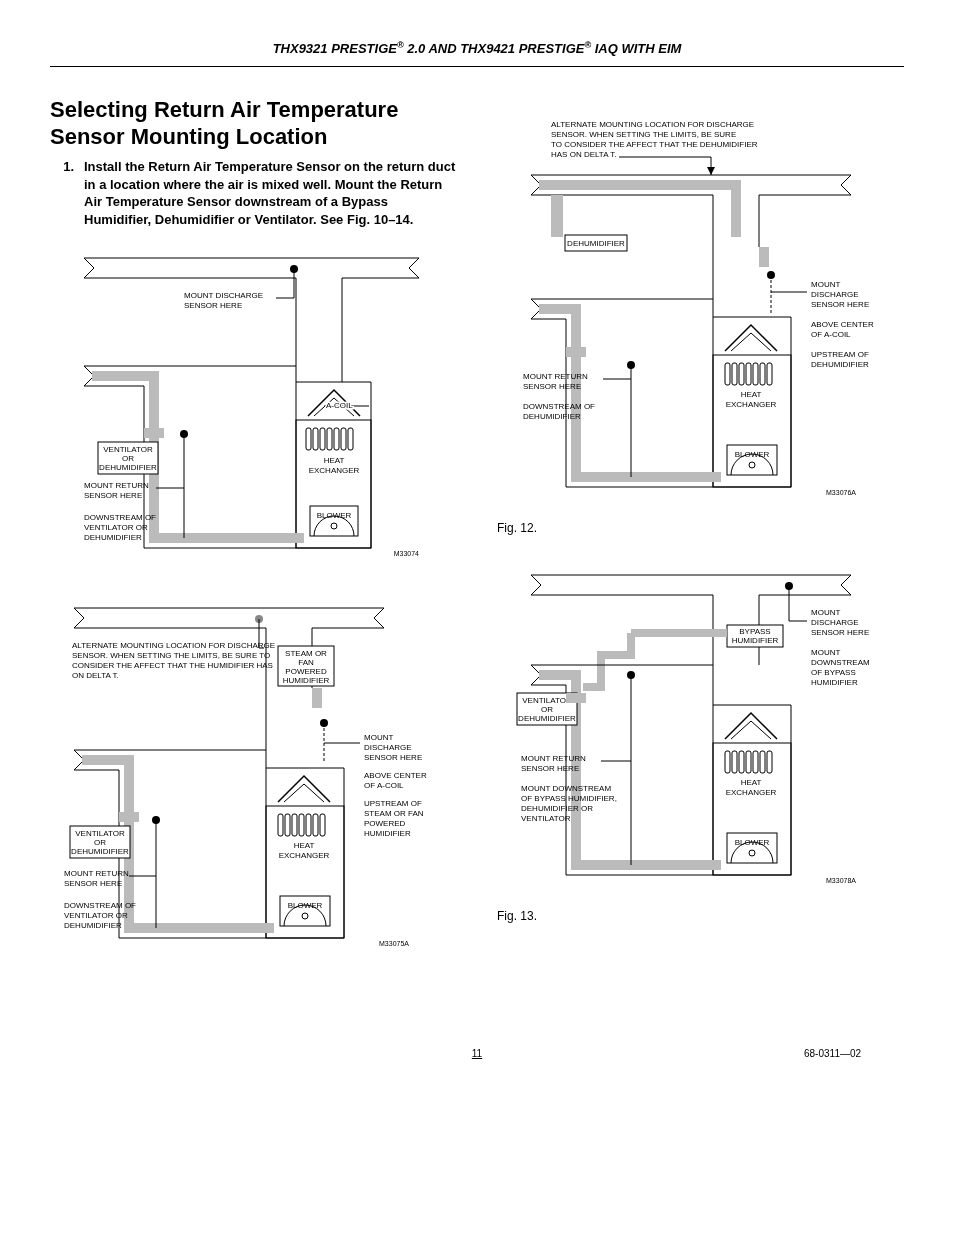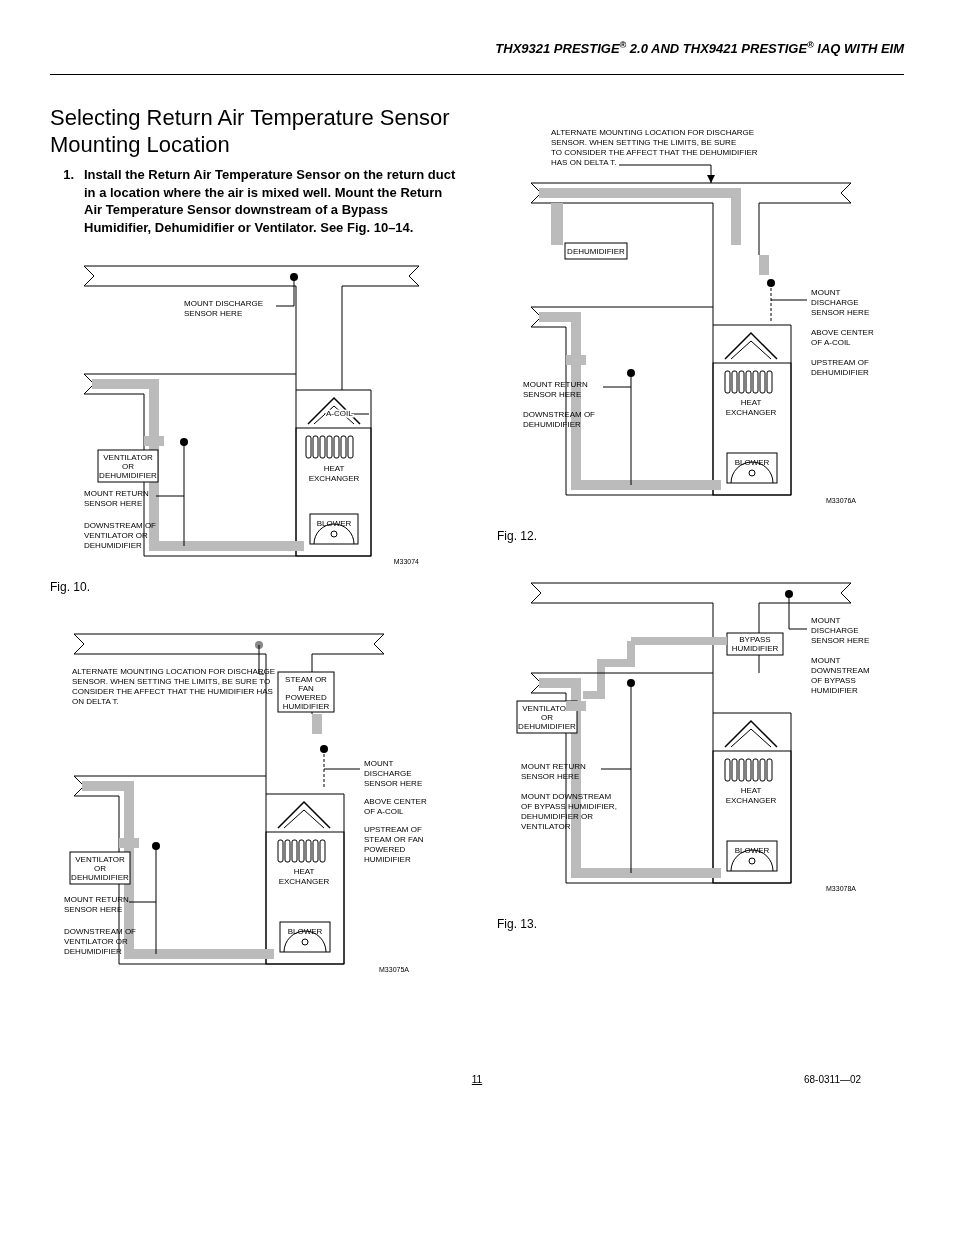--- a/index.html
+++ b/index.html
@@ -4,39 +4,39 @@
 <style>
   body {
     font-family: Arial, Helvetica, sans-serif;
     margin: 0;
     padding: 40px 50px;
     width: 954px;
     box-sizing: border-box;
     color: #000;
   }
   .header {
-    text-align: right;
+    text-align: center;
     font-style: italic;
     font-size: 13px;
     font-weight: bold;
     border-bottom: 1px solid #000;
-    padding-bottom: 18px;
+    padding-bottom: 10px;
     margin-bottom: 30px;
   }
   .header sup { font-size: 9px; font-style: italic; }
   .columns {
     display: flex;
     gap: 40px;
   }
   .col {
     flex: 1;
   }
   h2.section-title {
     font-size: 22px;
-    font-weight: normal;
+    font-weight: bold;
     margin: 0 0 8px 0;
     line-height: 1.2;
   }
   .numitem {
     display: flex;
     font-size: 13px;
     line-height: 1.35;
     margin-bottom: 20px;
   }
   .numitem .num { font-weight: bold; width: 24px; text-align: right; padding-right: 10px;}
@@ -131,21 +131,20 @@
         <circle cx="110" cy="186" r="4" fill="#000"></circle>
         <line x1="110" y1="186" x2="110" y2="290" stroke="#000"></line>
         <line x1="82" y1="240" x2="110" y2="240" stroke="#000"></line>
         <text class="diag-text" x="10" y="240">MOUNT RETURN</text>
         <text class="diag-text" x="10" y="250">SENSOR HERE</text>
         <text class="diag-text" x="10" y="272">DOWNSTREAM OF</text>
         <text class="diag-text" x="10" y="282">VENTILATOR OR</text>
         <text class="diag-text" x="10" y="292">DEHUMIDIFIER</text>
         <text class="diag-small" x="345" y="308" text-anchor="end">M33074</text>
       </svg>
-      <div class="figcap">Fig. 10.</div>
     </div>
 
     <div class="figwrap">
       <svg width="380" height="360" viewBox="0 0 380 360">
 
         <line x1="10" y1="10" x2="320" y2="10" stroke="#000"></line>
         <path d="M10 10 L20 20 L10 30" fill="none" stroke="#000"></path>
         <path d="M320 10 L310 20 L320 30" fill="none" stroke="#000"></path>
         <line x1="10" y1="30" x2="202" y2="30" stroke="#000"></line>
         <line x1="248" y1="30" x2="320" y2="30" stroke="#000"></line>

